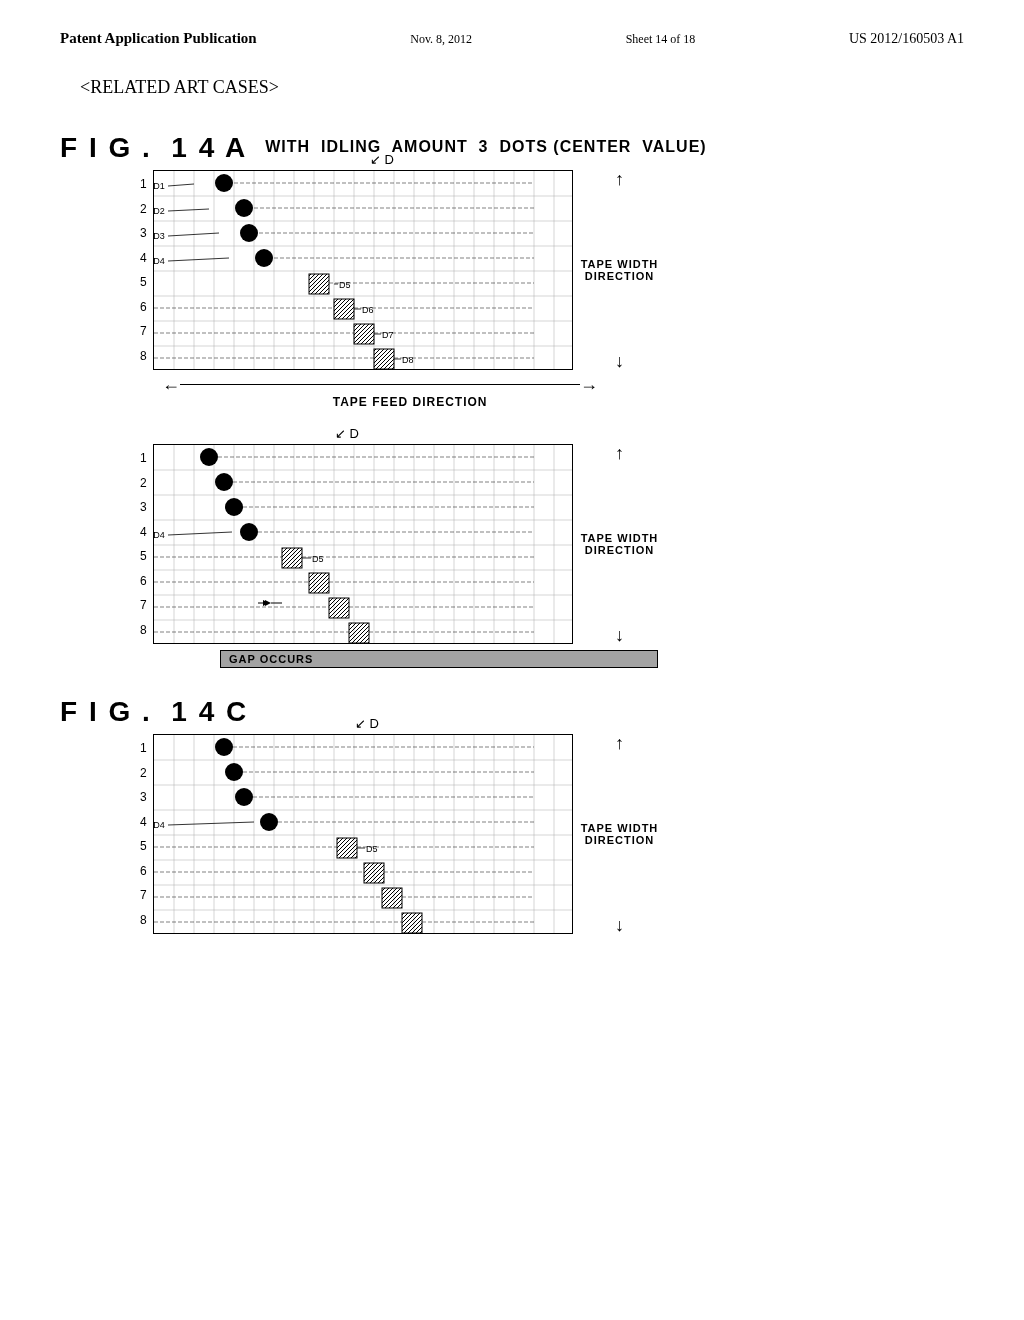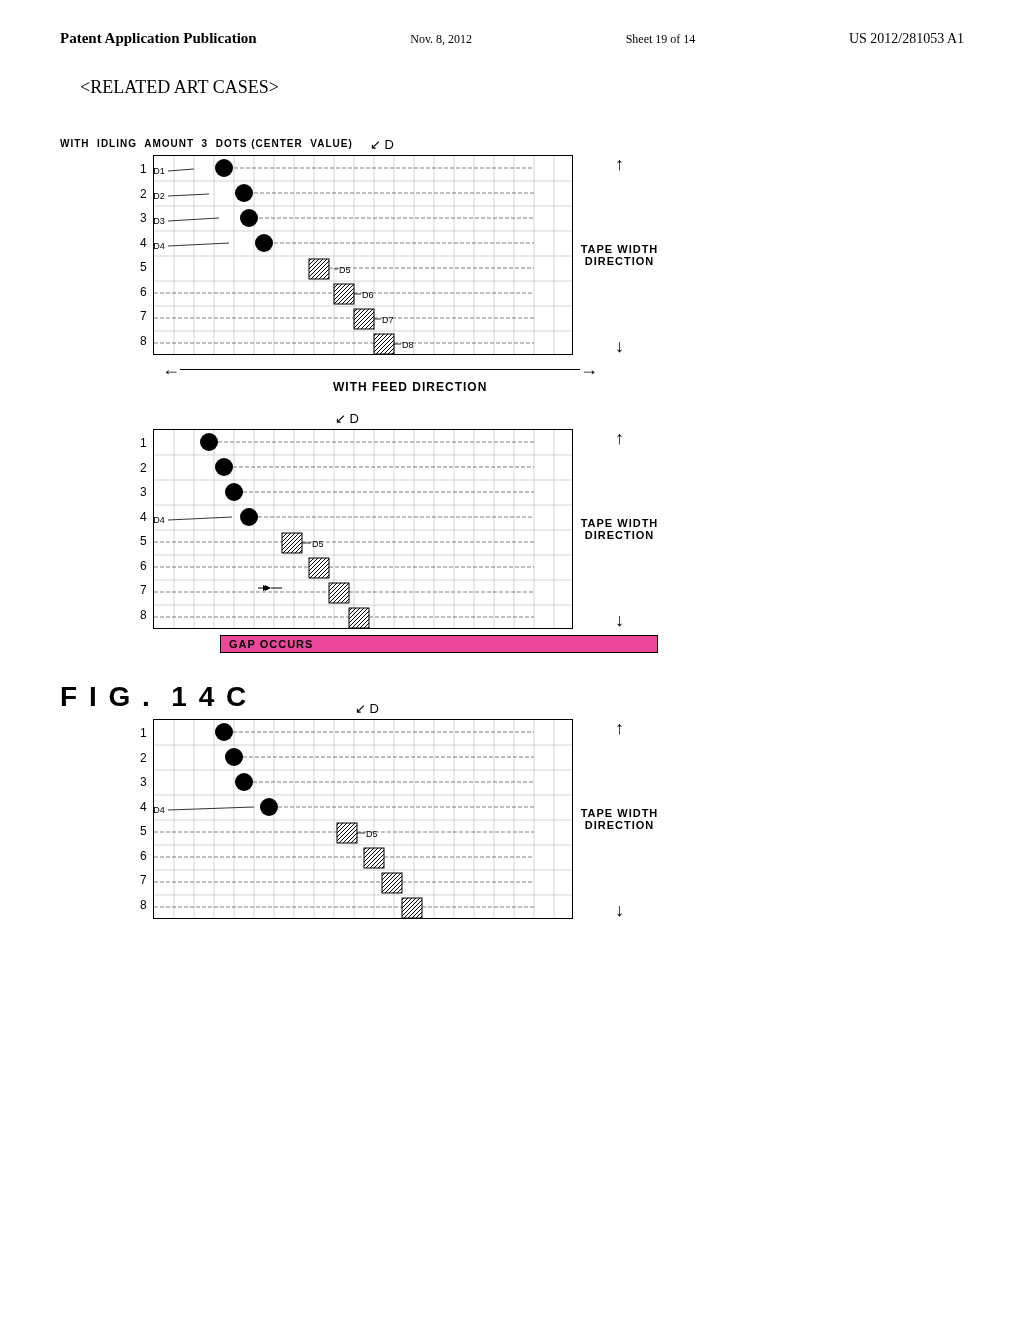--- a/index.html
+++ b/index.html
@@ -50,57 +50,58 @@
       margin-bottom: 6px;
     }
     .fig-label {
       font-size: 28px;
       font-weight: bold;
       letter-spacing: 2px;
       margin-right: 18px;
       font-family: Arial, sans-serif;
     }
     .fig-caption {
-      font-size: 10px;
+      font-size: 16px;
       font-weight: bold;
       letter-spacing: 1px;
       margin-top: 6px;
       font-family: Arial, sans-serif;
     }
     
     .svg-diagram {
       display: block;
     }
     .gap-box {
       border: 1.5px solid #000;
       padding: 2px 8px;
       font-size: 11px;
       font-weight: bold;
       letter-spacing: 1px;
       font-family: Arial, sans-serif;
-      background: #ec4899;
+      background: #a3a3a3;
       margin: 0 auto;
     }
   </style>
 </head>
 <body>
 
 <div class="page">
 
   <div class="header">
     <span class="header-left">Patent Application Publication</span>
     <span class="header-center">Nov. 8, 2012</span>
-    <span class="header-center">Sheet 19 of 14</span>
-    <span class="header-right">US 2012/281053 A1</span>
+    <span class="header-center">Sheet 14 of 18</span>
+    <span class="header-right">US 2012/160503 A1</span>
   </div>
 
   <div class="related-art">&lt;RELATED  ART  CASES&gt;</div>
 
   <div class="figure-section">
     <div class="figure-title-row">
+      <span class="fig-label">F I G .&nbsp; 1 4 A</span>
       <span class="fig-caption">WITH&nbsp; IDLING&nbsp; AMOUNT&nbsp; 3&nbsp; DOTS (CENTER&nbsp; VALUE)</span>
     </div>
     <div style="margin-left:80px; position:relative; display:inline-block;">
       
       <div style="position:absolute; top:-18px; left:230px; font-size:13px; font-family:Arial,sans-serif;">
         ↙ D
       </div>
       <div style="display:flex; align-items:stretch;">
 
         <div style="display:flex; flex-direction:column; justify-content:space-around; margin-right:6px; font-size:12px; font-family:Arial,sans-serif; padding-top:2px; padding-bottom:2px;">
@@ -204,21 +205,21 @@
           </div>
           <div style="font-size:18px; line-height:1;">↓</div>
         </div>
       </div>
       
       <div style="display:flex; align-items:center; margin-top:4px; margin-left:22px;">
         <div style="font-size:18px;">←</div>
         <div style="flex:1; height:1px; background:#000; max-width:400px;"></div>
         <div style="font-size:18px;">→</div>
       </div>
-      <div style="text-align:center; margin-left:22px; font-size:12px; font-weight:bold; font-family:Arial,sans-serif; letter-spacing:1px;">WITH  FEED  DIRECTION</div>
+      <div style="text-align:center; margin-left:22px; font-size:12px; font-weight:bold; font-family:Arial,sans-serif; letter-spacing:1px;">TAPE  FEED  DIRECTION</div>
     </div>
   </div>
 
   <div class="figure-section">
     <div class="figure-title-row">
     </div>
     <div style="margin-left:80px; position:relative; display:inline-block;">
       <div style="position:absolute; top:-18px; left:195px; font-size:13px; font-family:Arial,sans-serif;">↙ D</div>
       <div style="display:flex; align-items:stretch;">
         <div style="display:flex; flex-direction:column; justify-content:space-around; margin-right:6px; font-size:12px; font-family:Arial,sans-serif; padding-top:2px; padding-bottom:2px;">

